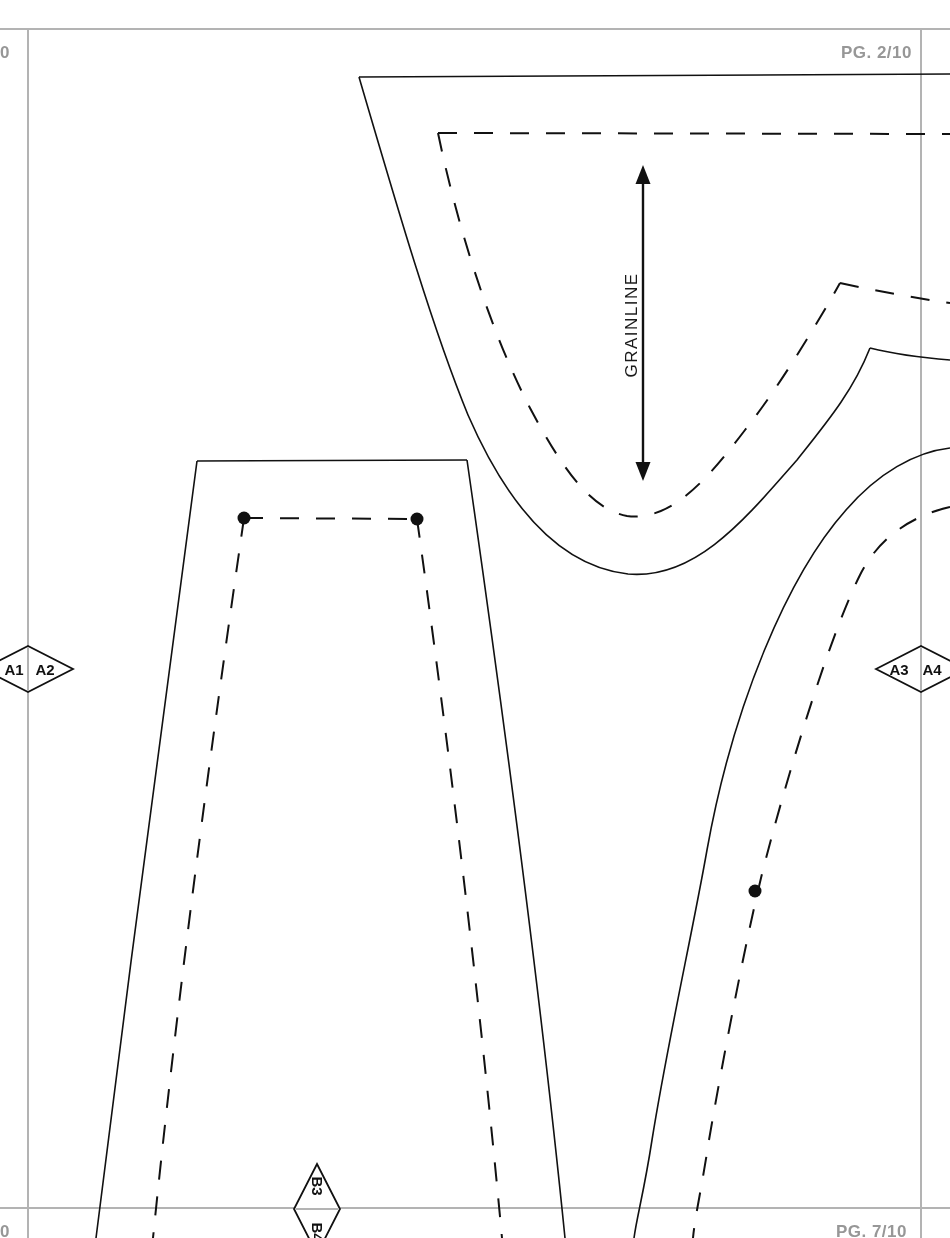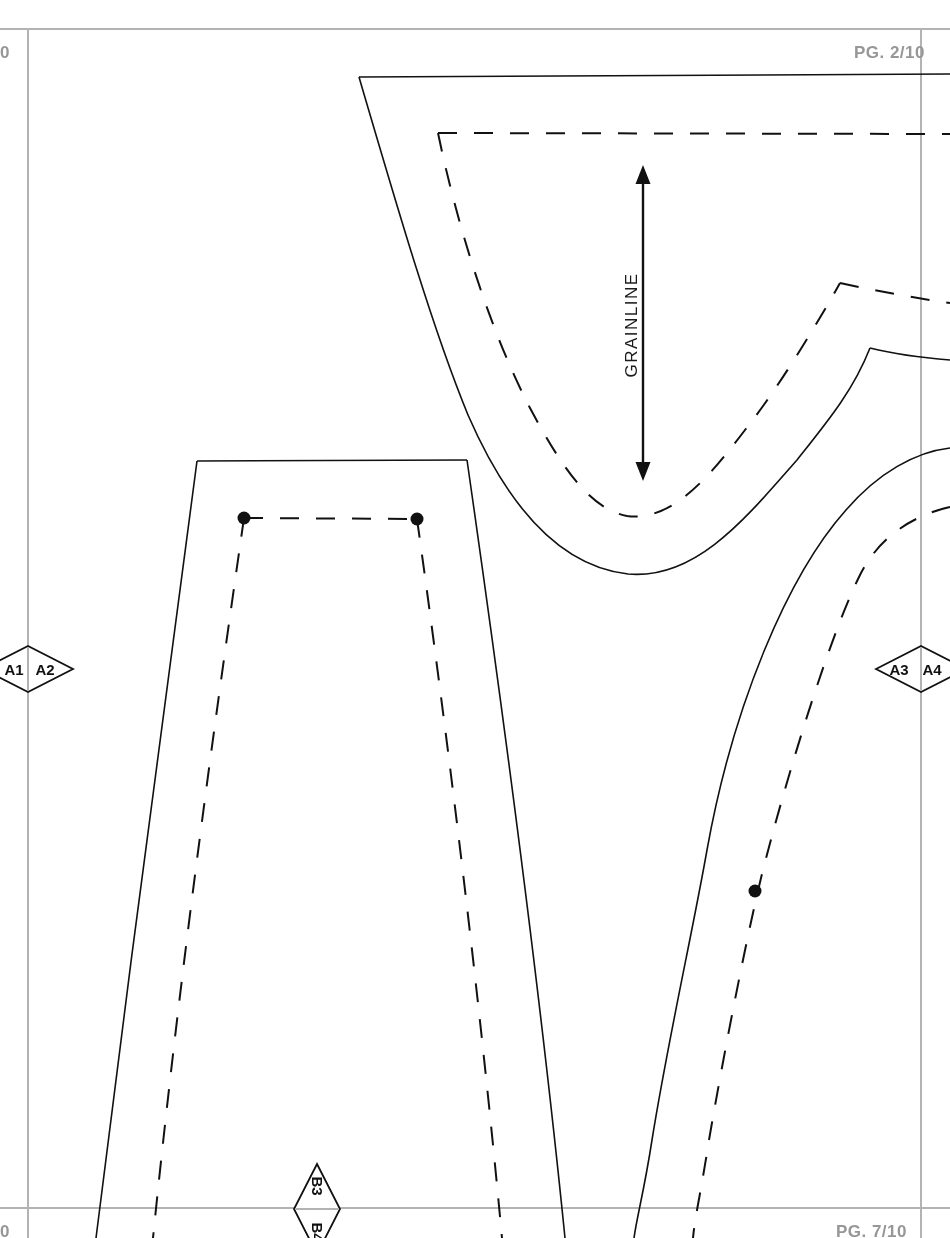--- a/index.html
+++ b/index.html
@@ -15,21 +15,21 @@
   .pg-label {
     position: absolute;
     font-size: 17px;
     font-weight: bold;
     letter-spacing: 0.5px;
     color: #979797;
     white-space: nowrap;
     user-select: none;
   }
   .pg-top-left    { top: 43px;  left: -10px; }
-  .pg-top-right   { top: 43px;  right: 25px; }
+  .pg-top-right   { top: 43px;  right: 38px; }
   .pg-bottom-left { top: 1222px; left: -10px; }
   .pg-bottom-right{ top: 1222px; right: 43px; }
 </style>
 </head>
 <body>
 
 <div id="canvas">
 
   <svg id="pattern-svg" width="950" height="1238" viewBox="0 0 950 1238">
 

